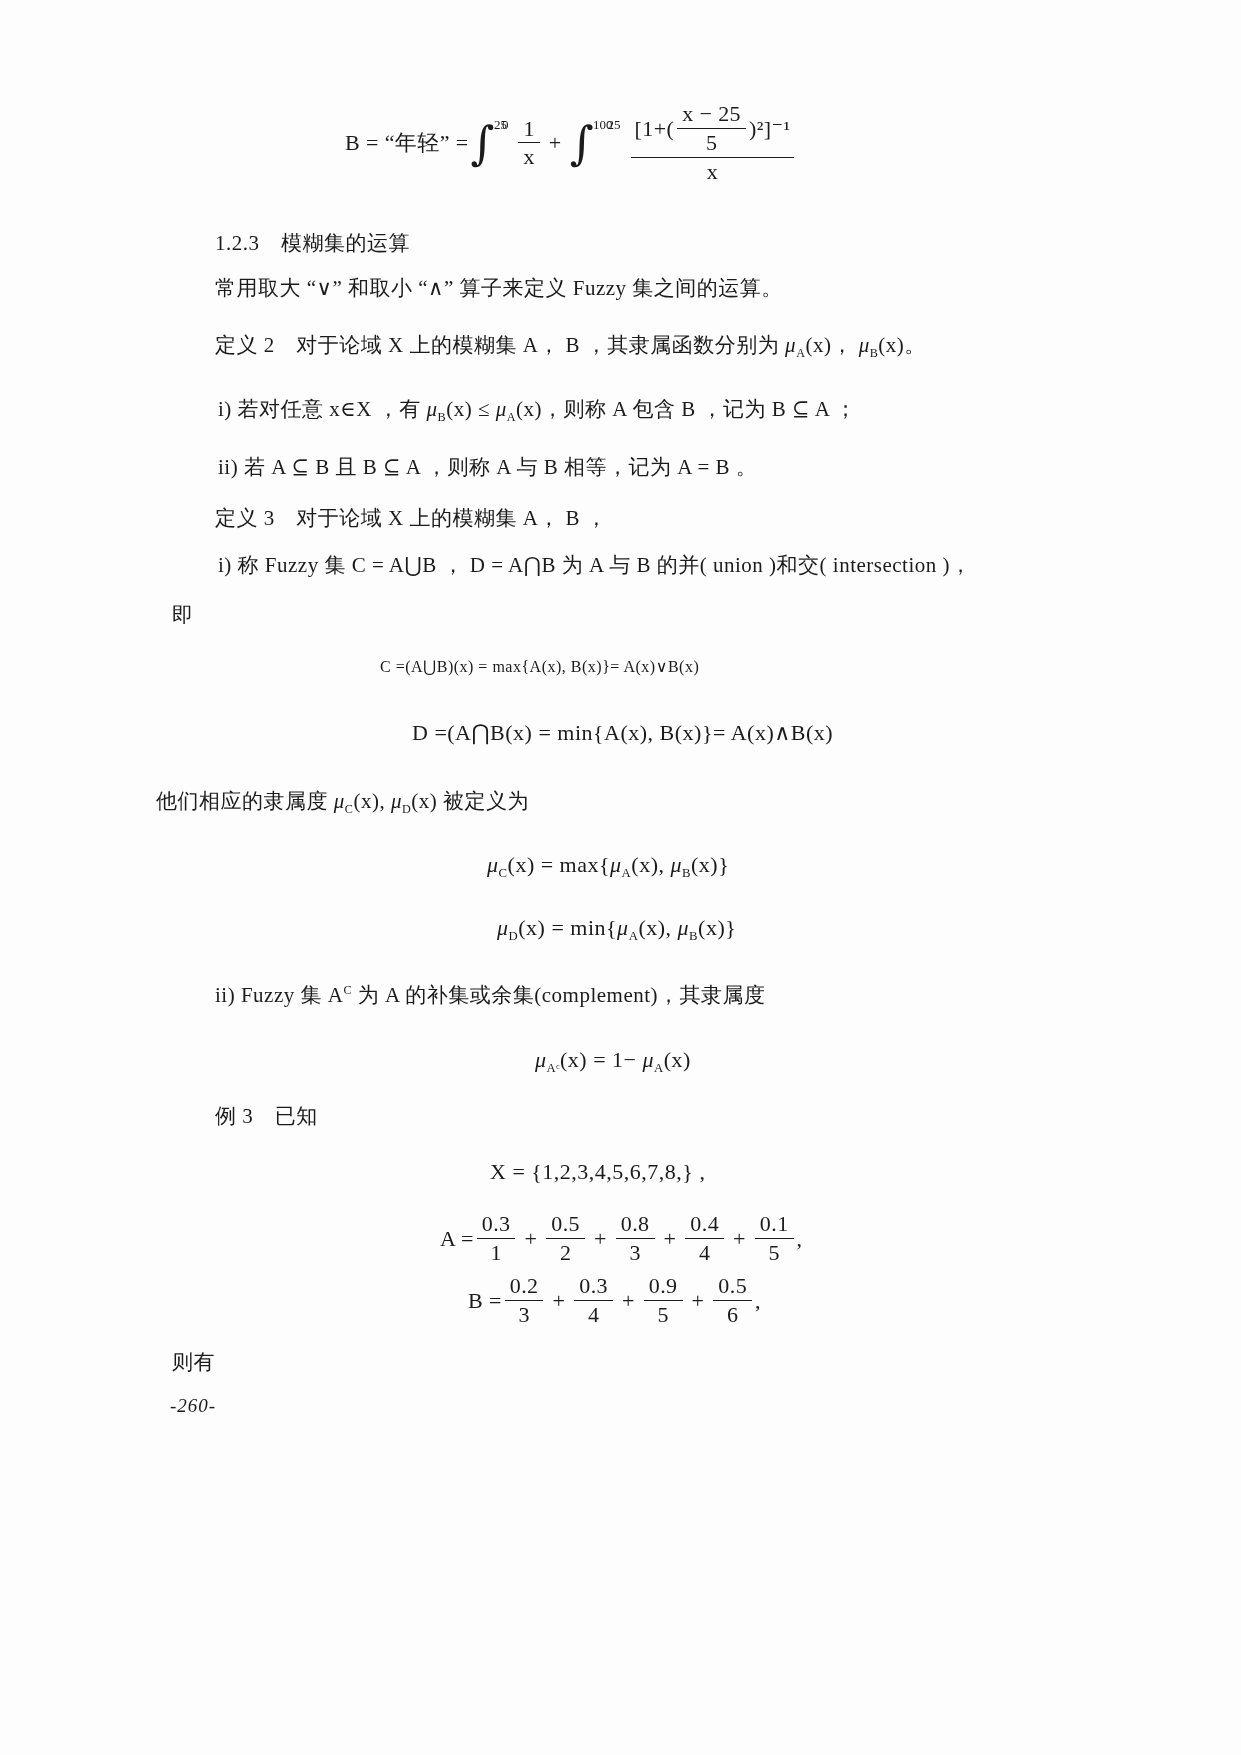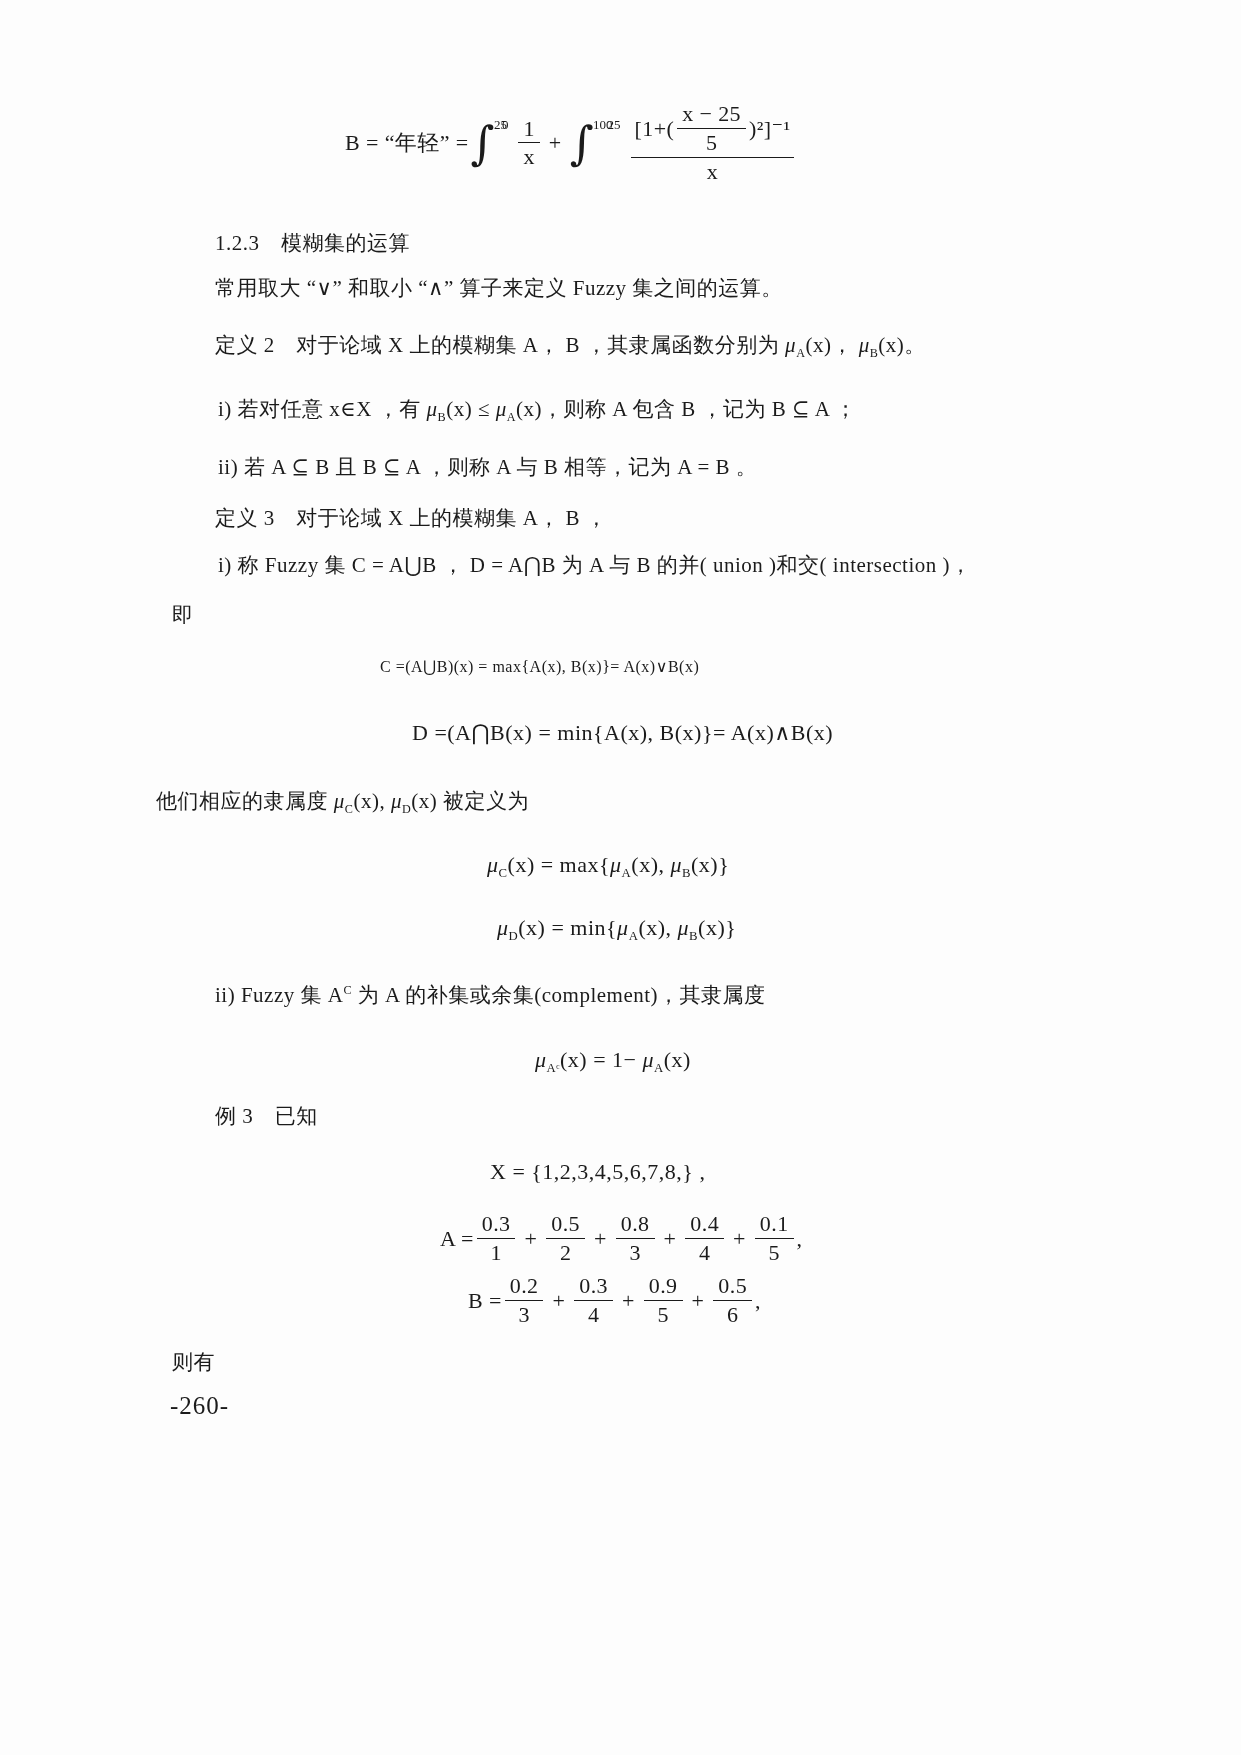--- a/index.html
+++ b/index.html
@@ -12,21 +12,21 @@
   .page{position:absolute;inset:0;}
   .line{
     position:absolute;white-space:nowrap;
     font-size:21px;letter-spacing:0.5px;line-height:30px;
   }
   .fline{
     position:absolute;display:flex;align-items:center;
     white-space:nowrap;font-size:22px;letter-spacing:0.4px;
   }
   .heading{font-size:21px;}
-  .pagenum{font-size:25px;letter-spacing:1px;}
+  .pagenum{font-size:19px;letter-spacing:1px;font-style:italic;}
   sub{font-size:0.58em;line-height:0;}
   sup{font-size:0.58em;line-height:0;}
   i{font-style:italic;}
   
   .frac{
     display:inline-flex;flex-direction:column;align-items:stretch;
     text-align:center;vertical-align:middle;margin:0 3px;
   }
   .frac .num{padding:0 5px;line-height:1.25;}
   .frac .den{border-top:1.6px solid #1b1b1b;padding:0 5px;line-height:1.3;}

